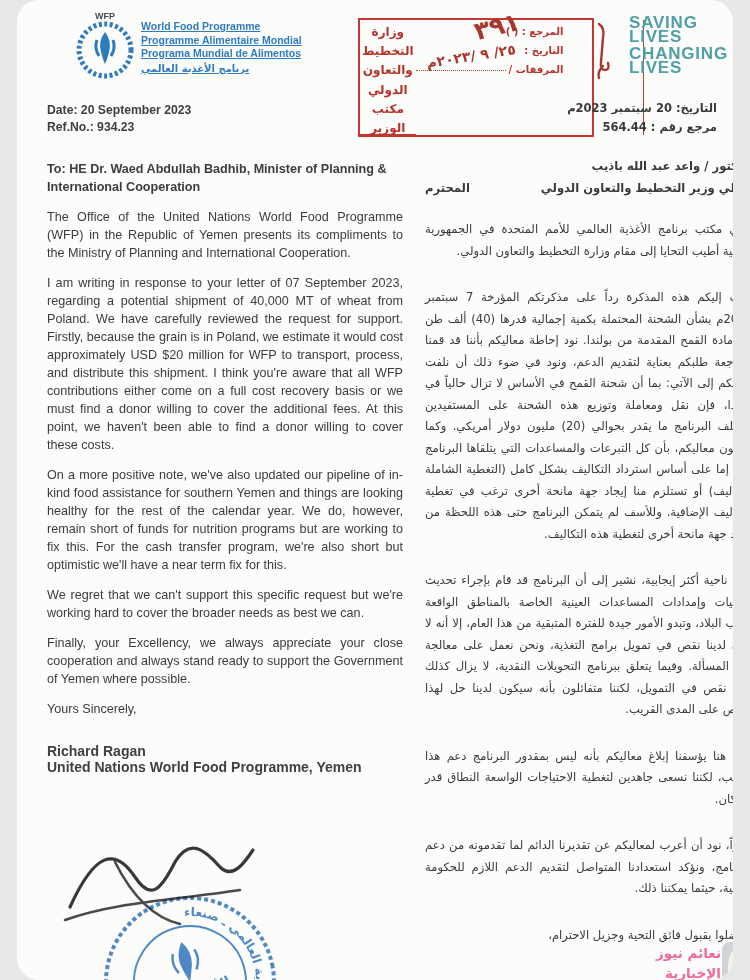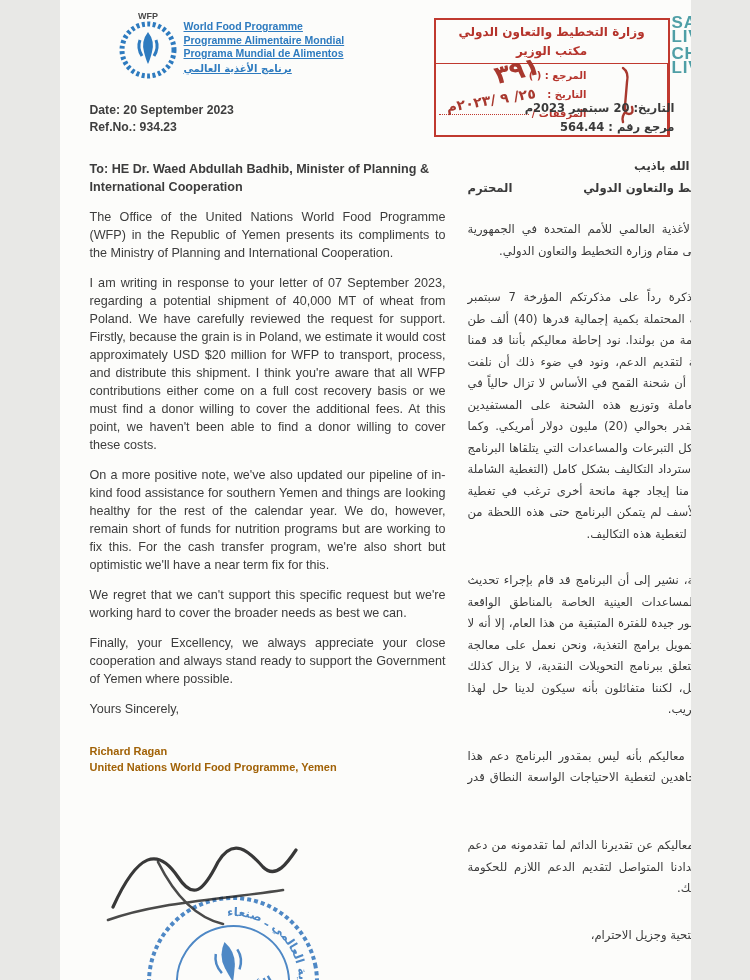--- a/index.html
+++ b/index.html
@@ -1,29 +1,29 @@
 <!DOCTYPE html>
 <html><head>
 <meta charset="utf-8">
 <style>
   html,body{margin:0;padding:0;background:#e8e8e6;}
   .page{
-    position:relative;width:631px;height:980px;margin:0 auto;
+    position:relative;width:716px;height:980px;margin:0 auto;
     background:#fcfcfa;overflow:hidden;
-    font-family:"Liberation Sans",sans-serif;color:#3b3b3b;
+    font-family:"Liberation Sans",sans-serif;color:#3b3b3b;border-radius:22px;
   }
   .abs{position:absolute;}
   
   .logo-emblem{left:58px;top:10px;width:60px;height:70px;}
   .org-block{left:124px;top:20px;line-height:13.5px;}
   .org-line{font-size:10.5px;font-weight:700;color:#2e7bbf;text-decoration:underline;}
   .org-line.ar{font-family:"DejaVu Sans",sans-serif;font-size:10px;direction:rtl;text-align:left;margin-top:1px;}
   
-  .stamp{left:374px;top:18px;width:232px;height:115px;border:2px solid #c0392f;color:#b5342c;
-         font-family:"DejaVu Sans",sans-serif;display:flex;flex-direction:column;}
+  .stamp{left:341px;top:18px;width:232px;height:115px;border:2px solid #c0392f;color:#b5342c;
+         font-family:"DejaVu Sans",sans-serif;display:flex;flex-direction:row;}
   .stamp-title{border-bottom:1.6px solid #c0392f;text-align:center;padding:3px 2px 2px;
                font-size:12px;font-weight:700;line-height:1.6;direction:rtl;}
   .stamp-bottom{flex:1;display:flex;position:relative;}
   .stamp-main{flex:1;position:relative;direction:rtl;padding:2px 6px 0 0;}
   .stamp-row{font-size:10px;font-weight:700;line-height:19px;direction:rtl;text-align:right;white-space:nowrap;}
   .dotline{display:inline-block;width:90px;border-bottom:1.5px dotted #c0392f;vertical-align:middle;margin-right:3px;}
   .stamp-sidecol{width:74px;border-right:1.6px solid #c0392f;position:relative;}
   .hand{position:absolute;color:#a8382e;font-family:"DejaVu Sans",sans-serif;font-weight:700;}
   .hand-ref{left:58px;top:-8px;font-size:25px;transform:rotate(-14deg);letter-spacing:2px;}
   .hand-date{left:10px;top:28px;font-size:14px;transform:rotate(-9deg);white-space:nowrap;}
@@ -32,21 +32,21 @@
   .tagline .gap{margin-top:4px;}
   
   .meta-en{left:30px;top:102px;font-size:12.2px;font-weight:600;line-height:17px;color:#3e3e3e;}
   .meta-ar{right:16px;top:99px;text-align:right;direction:rtl;font-family:"DejaVu Sans",sans-serif;
            font-size:11.5px;font-weight:700;line-height:19px;color:#3a3a3a;}
   
   .col-en{left:30px;top:160px;width:356px;font-size:12.6px;line-height:18px;color:#3c3c3c;}
   .col-en p{margin:0 0 12px;text-align:justify;}
   .to-line{font-weight:700;margin:0 0 20px;text-align:left !important;}
   .yours{margin:0 0 26px !important;text-align:left !important;}
-  .sig-block{font-weight:700;line-height:15.5px;font-size:11px;color:#a16207;}
+  .sig-block{font-weight:700;line-height:15.5px;font-size:14px;color:#404040;}
   
   .col-ar{left:408px;top:155px;width:328px;direction:rtl;font-family:"DejaVu Sans",sans-serif;
           font-size:11.6px;line-height:21.5px;color:#3a3a3a;}
   .col-ar p{margin:0 0 25px;text-align:justify;}
   .addr-name{font-weight:700;text-align:right;line-height:22px;}
   .addr-row{display:flex;justify-content:space-between;font-weight:700;line-height:22px;margin-bottom:20px;}
   .ar-closing{text-align:right !important;margin-bottom:28px !important;}
   .ar-sig{text-align:right;font-weight:700;line-height:23px;padding-left:14px;}
   
   .sig-scribble{left:38px;top:832px;width:250px;height:100px;z-index:4;}

